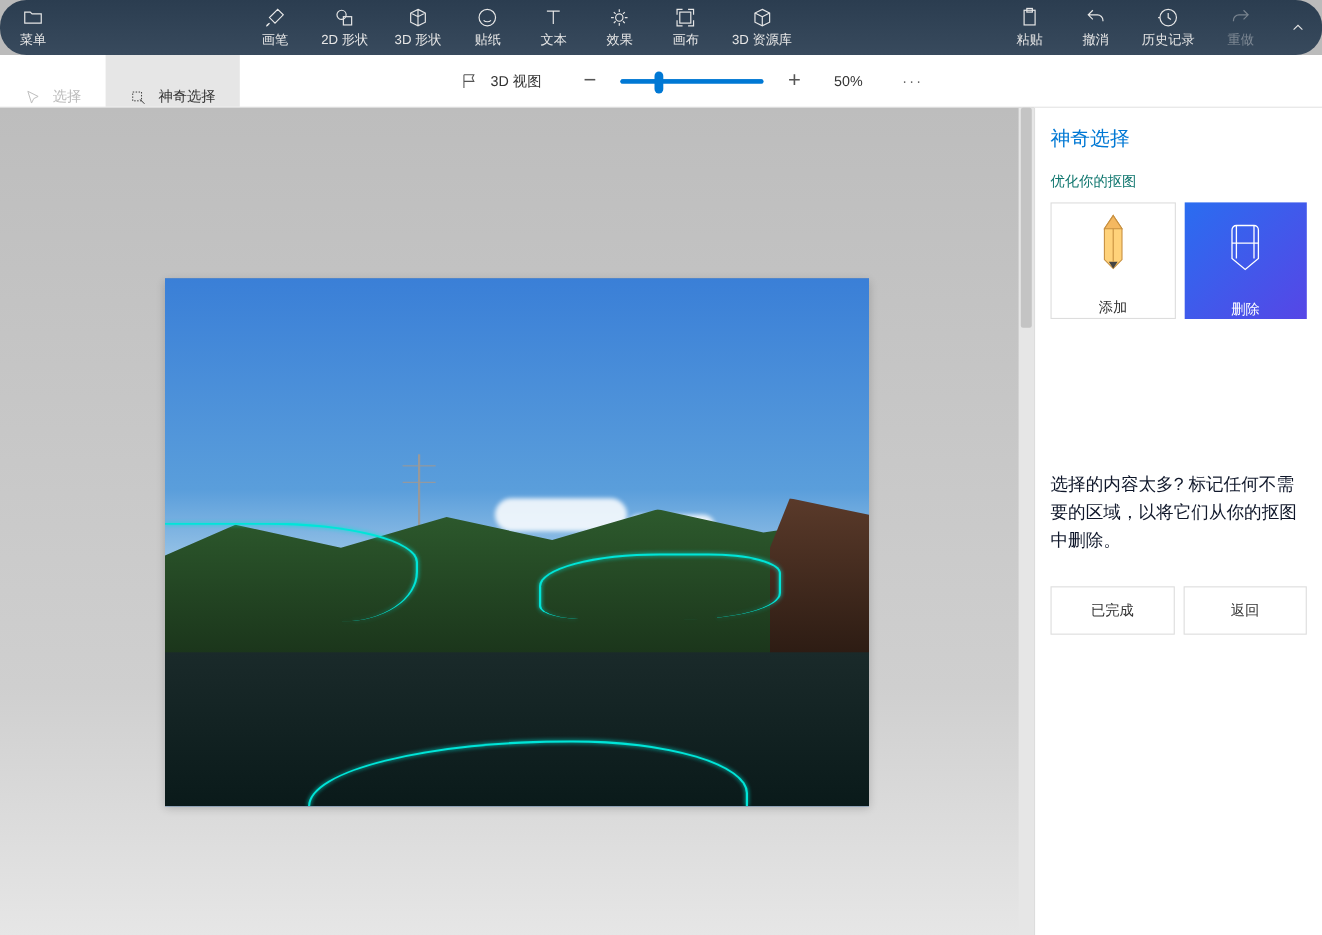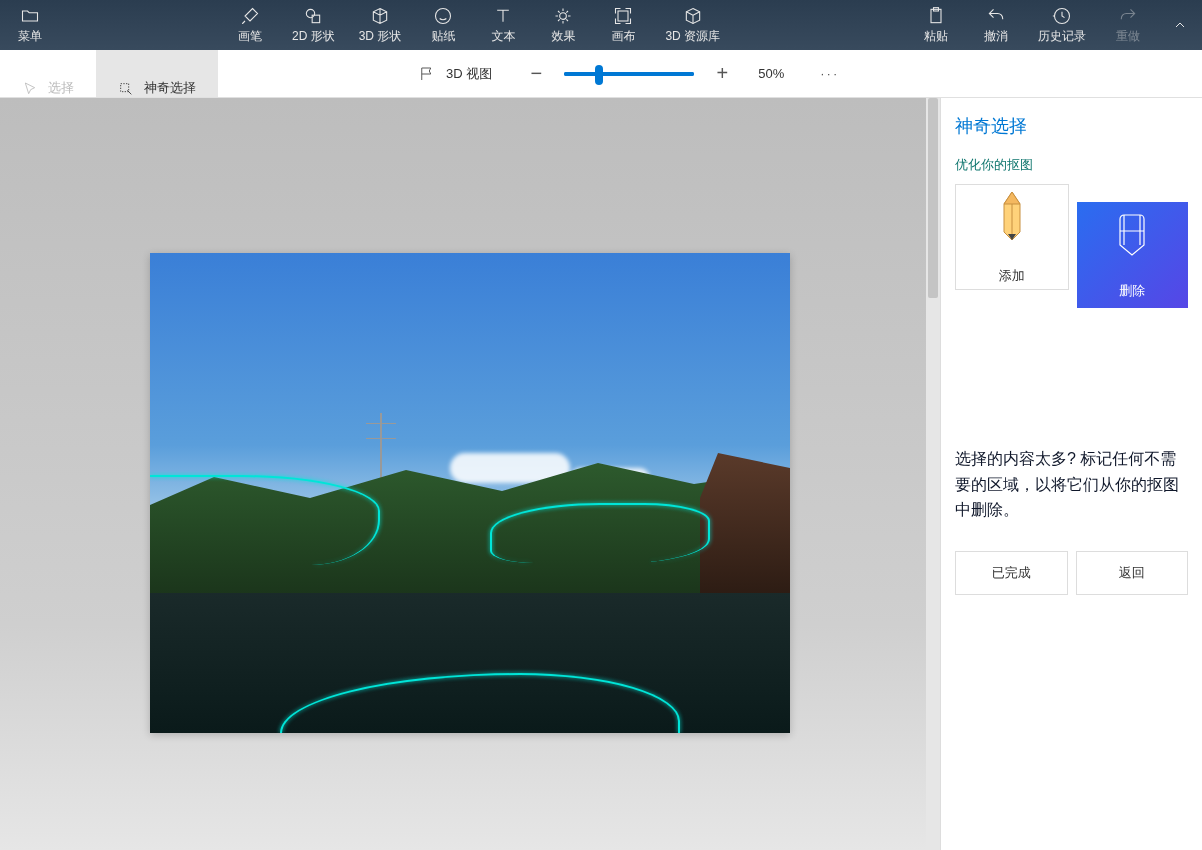--- a/index.html
+++ b/index.html
@@ -1,19 +1,19 @@
 <!DOCTYPE html>
 <html><head>
 <meta charset="utf-8">
 <style>
 * { box-sizing: border-box; margin: 0; padding: 0; font-family: "Microsoft YaHei", "Segoe UI", sans-serif; }
 body { width: 1202px; height: 850px; overflow: hidden; background: #bbb; }
 
 
-.top-toolbar { height: 50px; background: linear-gradient(to bottom, #2b3d50, #384a5d); display: flex; align-items: center; color: #e6e6e6; font-size: 12px; }
+.top-toolbar { height: 50px; background: linear-gradient(to bottom, #2b3d50, #384a5d); display: flex; align-items: center; color: #e6e6e6; font-size: 12px; border-radius: 24px; }
 .top-toolbar .tb-item { display: flex; flex-direction: column; align-items: center; justify-content: center; gap: 2px; height: 100%; cursor: pointer; padding: 0 12px; min-width: 60px; }
 .top-toolbar .tb-item svg { width: 20px; height: 20px; stroke: #e6e6e6; stroke-width: 1.3; fill: none; }
 .top-toolbar .tb-item.disabled { opacity: .4; }
 .top-toolbar .spacer { flex: 1; }
 .top-expand { width: 44px; height: 100%; display: flex; align-items: center; justify-content: center; cursor: pointer; }
 .top-expand svg { width: 16px; height: 16px; stroke: #e6e6e6; stroke-width: 1.5; fill: none; }
 
 
 .sub-toolbar { height: 48px; background: #fff; border-bottom: 1px solid #e0e0e0; display: flex; align-items: center; font-size: 13px; color: #333; }
 .sub-toolbar .sub-item { display: flex; align-items: flex-end; gap: 10px; height: 100%; padding: 0 22px; cursor: pointer; }
@@ -48,23 +48,23 @@
 .sel-outline { position: absolute; border: 2px solid #00e5d8; filter: drop-shadow(0 0 2px #00e5d8); }
 .sel1 { top: 222px; left: 0; width: 230px; height: 90px; border-radius: 0 60% 30% 0 / 0 40% 50% 0; border-left: none; border-bottom: none; }
 .sel2 { top: 250px; left: 340px; width: 220px; height: 60px; border-radius: 50% 30% 40% 20%; border-bottom: none; }
 .sel3 { bottom: 0; left: 130px; width: 400px; height: 60px; border-radius: 60% 40% 0 0 / 100% 80% 0 0; border-bottom: none; }
 
 
 .side-panel { width: 262px; background: #fff; border-left: 1px solid #ddd; display: flex; flex-direction: column; padding: 16px 14px; font-size: 13px; color: #333; }
 .side-panel h2 { color: #0078d4; font-size: 18px; font-weight: 500; margin-bottom: 18px; }
 .side-panel .subtitle { font-size: 13px; color: #0f766e; margin-bottom: 10px; }
 .tool-cards { display: flex; gap: 8px; margin-bottom: 18px; }
-.tool-card { flex: 1; height: 106px; border: 1px solid #ddd; display: flex; flex-direction: column; align-items: center; justify-content: center; gap: 25px; cursor: pointer; font-size: 13px; }
+.tool-card { flex: 1; height: 106px; border: 1px solid #ddd; display: flex; flex-direction: column; align-items: center; justify-content: flex-end; gap: 25px; cursor: pointer; font-size: 13px; }
 .tool-card.add svg { width: 28px; height: 52px; }
-.tool-card.remove { background: linear-gradient(135deg, #2a6df0 0%, #5646e6 100%); color: #fff; border: none; margin-top: 18px; }
+.tool-card.remove { background: linear-gradient(135deg, #2a6df0 0%, #5646e6 100%); color: #fff; border: none; }
 .tool-card.remove svg { width: 36px; height: 46px; stroke: #fff; fill: none; stroke-width: 1.2; }
 .help-text { font-size: 16px; color: #0f172a; line-height: 1.6; margin-top: 120px; margin-bottom: 14px; }
 .checkbox-row { display: flex; align-items: center; gap: 10px; padding: 8px 0 14px; border-bottom: 1px solid #eee; cursor: pointer; }
 .checkbox-row .cb { width: 18px; height: 18px; border: 1px solid #0078d4; display: flex; align-items: center; justify-content: center; }
 .checkbox-row .cb svg { width: 14px; height: 14px; stroke: #0078d4; stroke-width: 2.5; fill: none; }
 .btn-row { display: flex; gap: 8px; margin-top: 14px; }
 .btn-row button { flex: 1; height: 44px; background: #fff; border: 1px solid #ddd; font-size: 13px; cursor: pointer; color: #333; }
 
 .vscroll { position: absolute; right: 262px; top: 98px; bottom: 0; width: 14px; background: #e6e6e6; }
 .vscroll .vthumb { position: absolute; top: 0; left: 2px; right: 2px; height: 200px; background: #c4c4c4; border-radius: 2px; }

